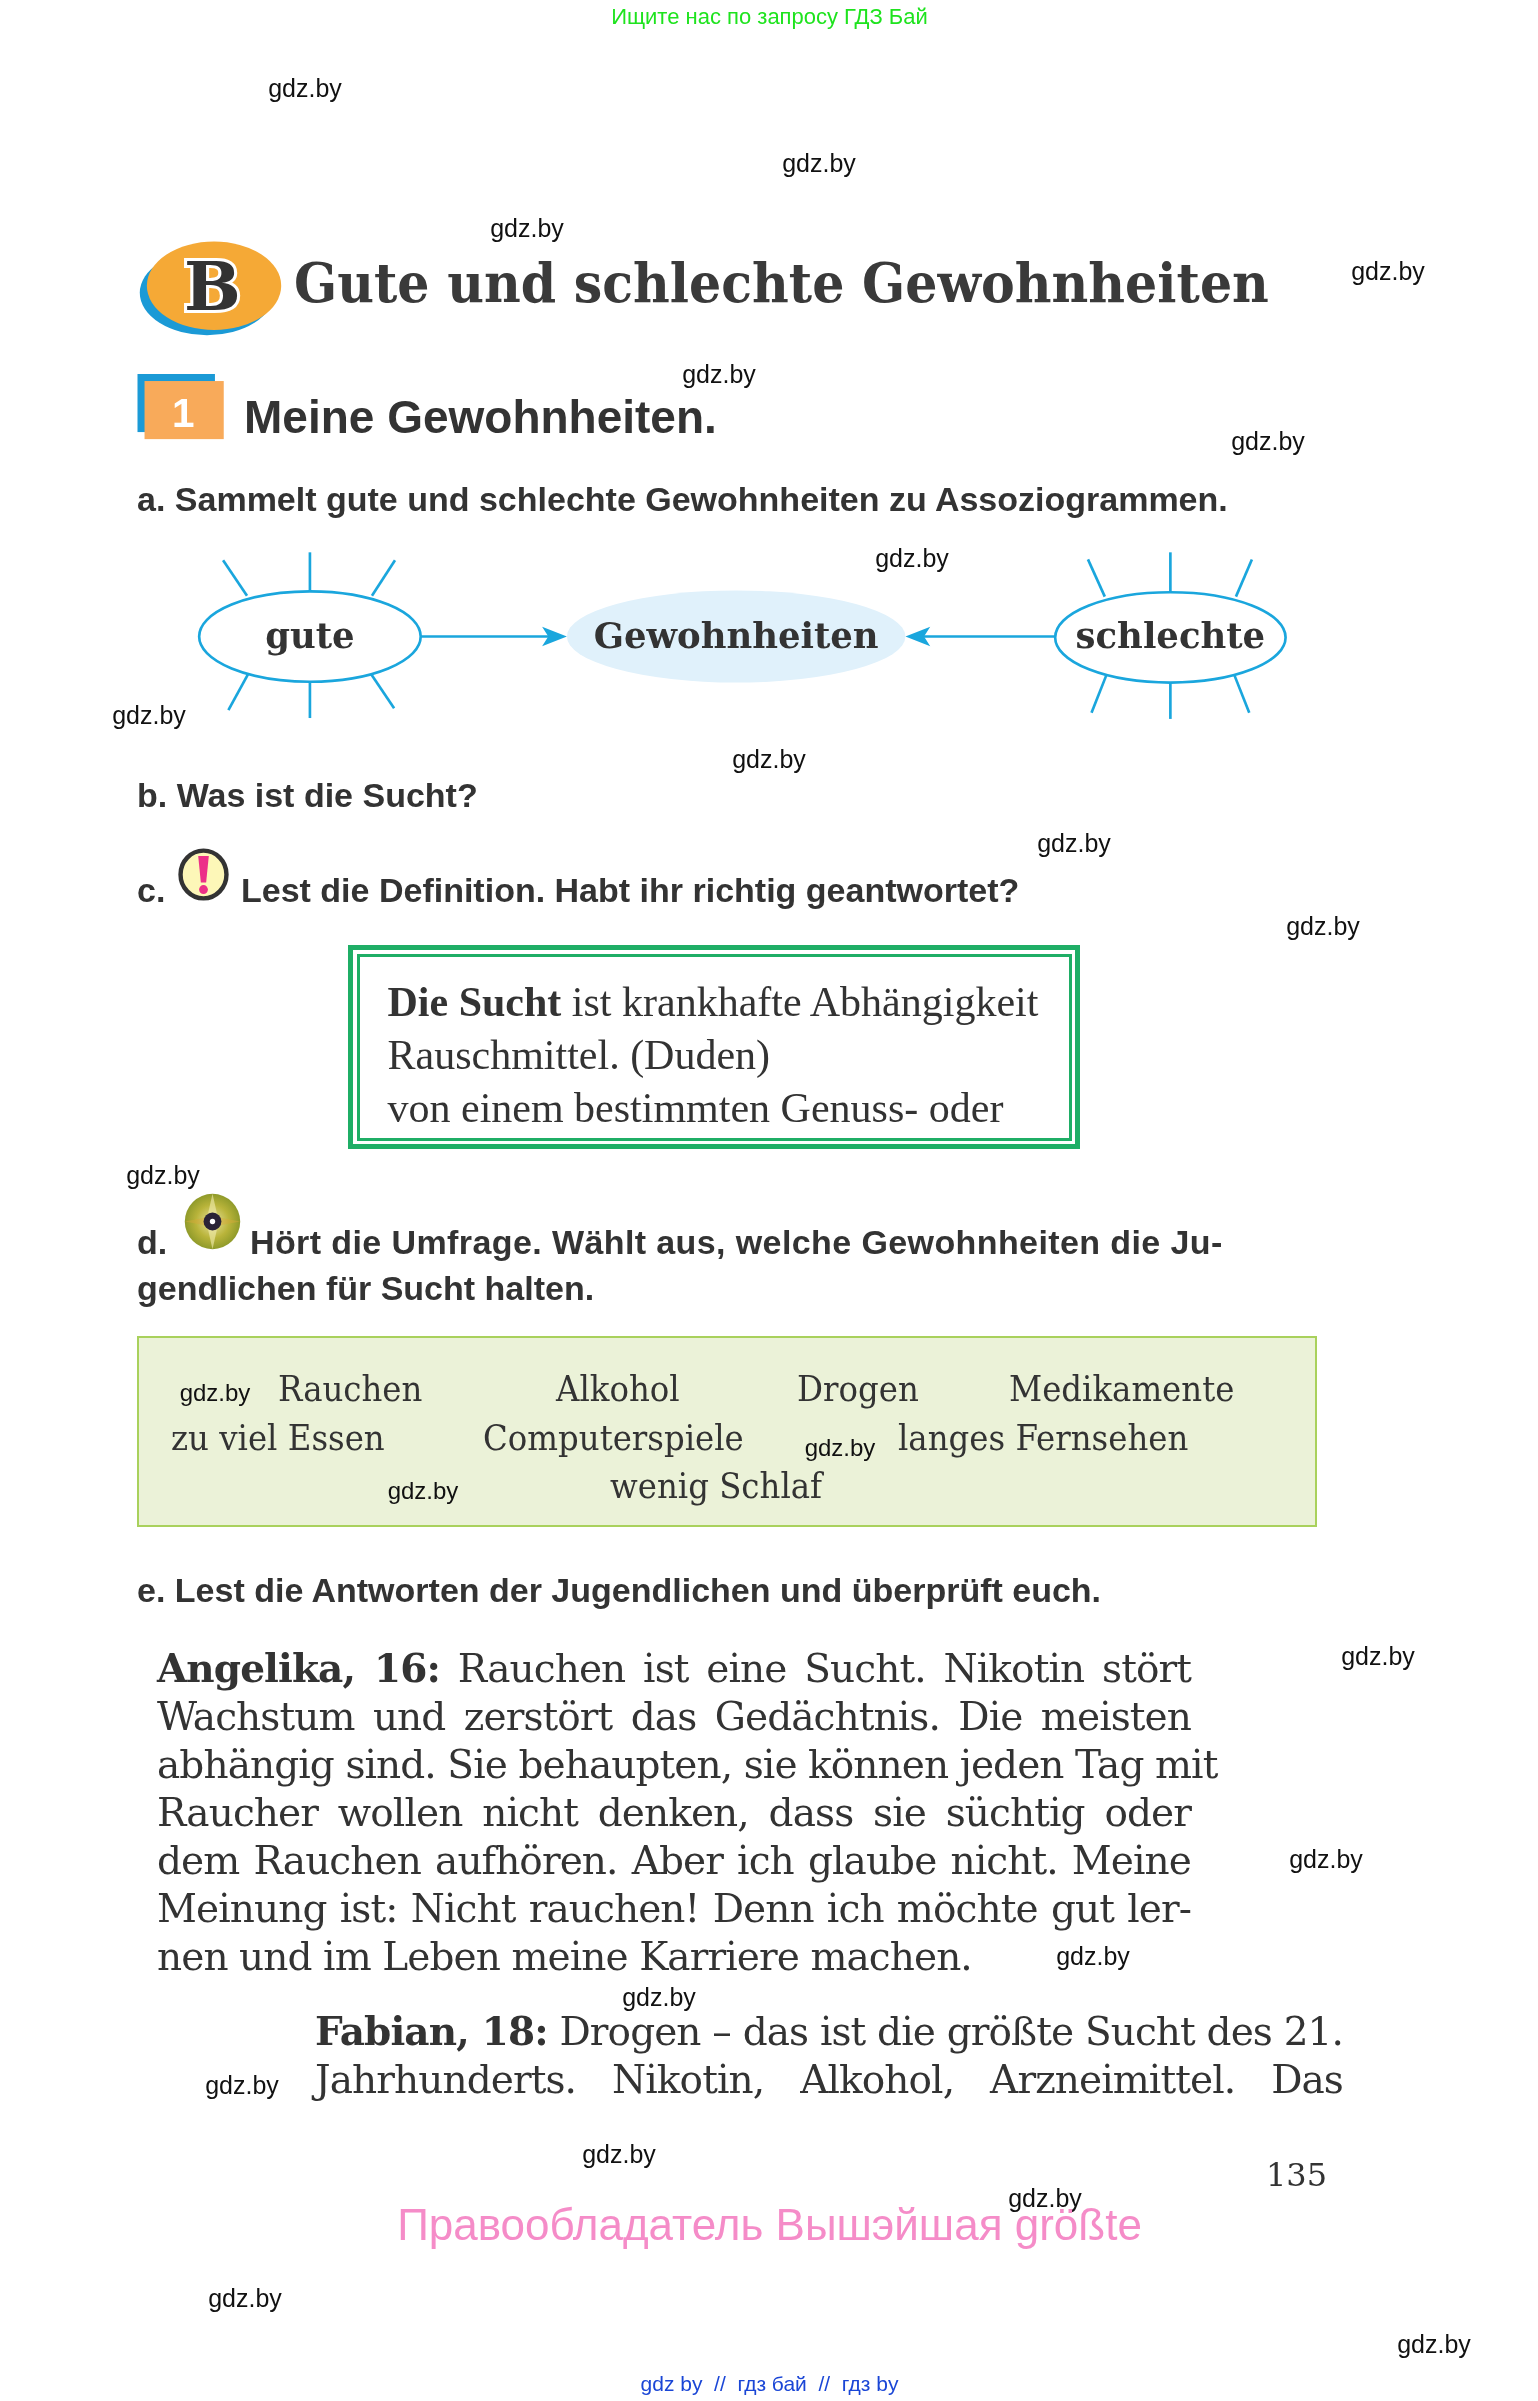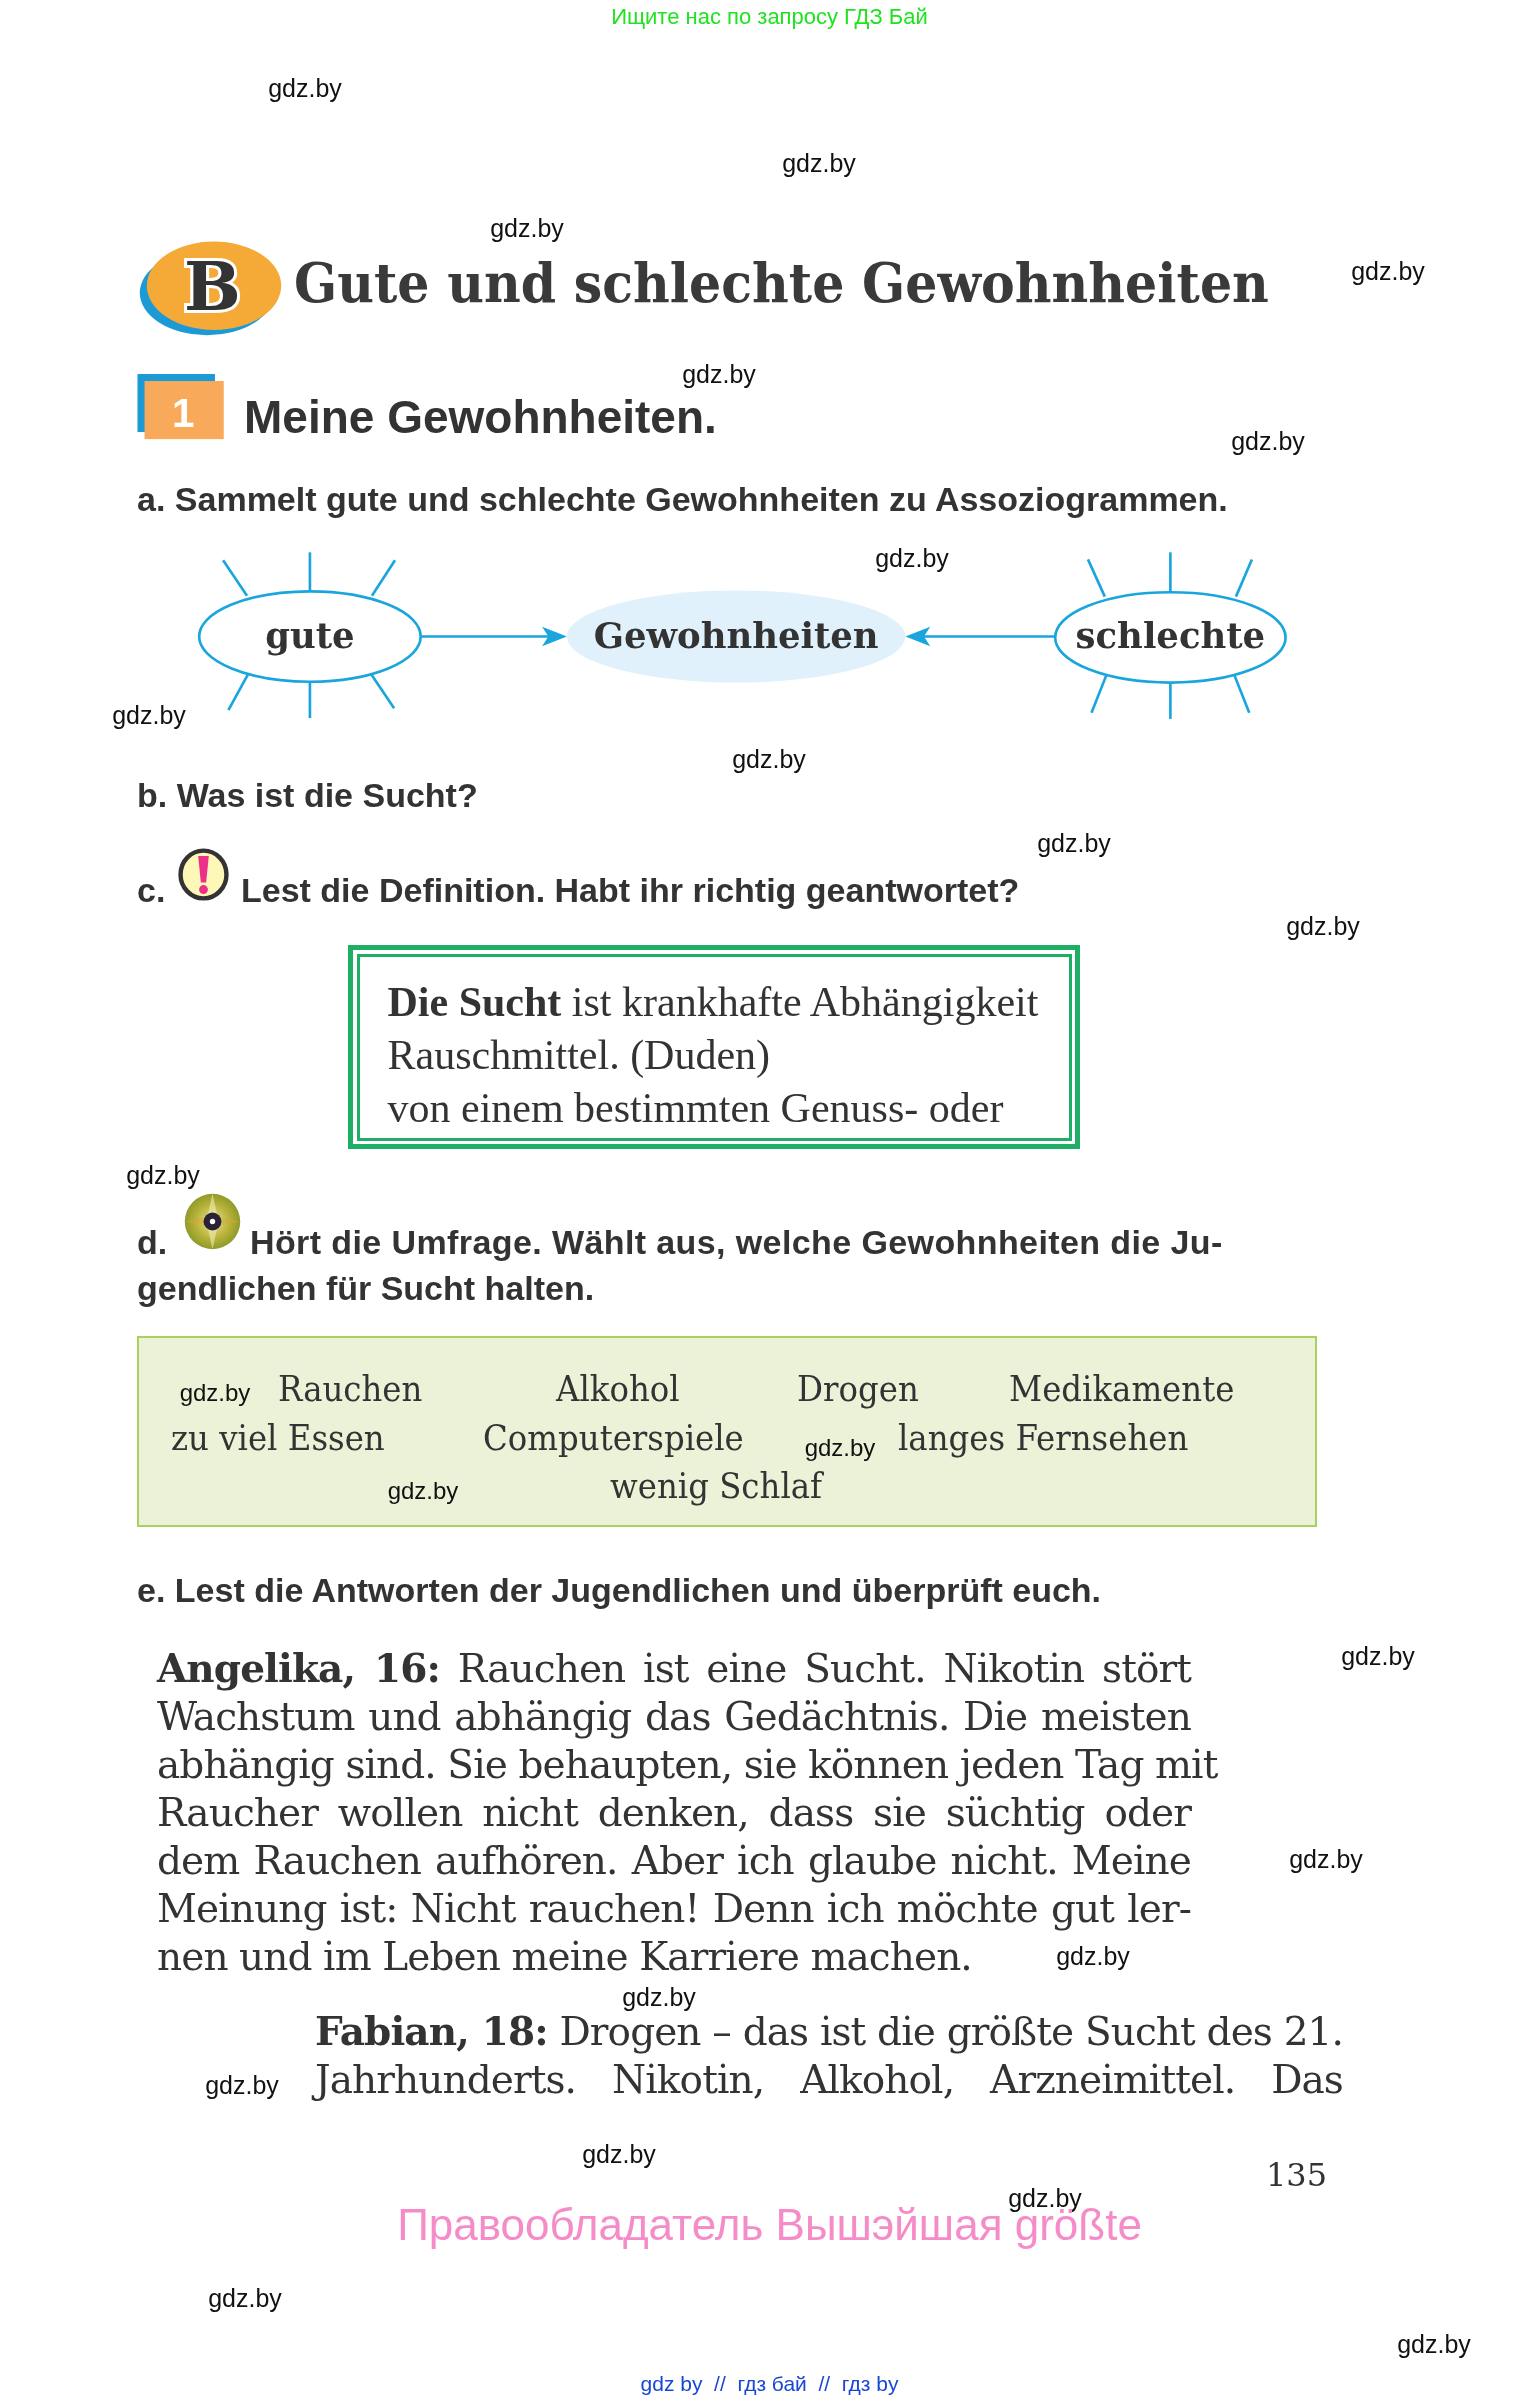--- a/index.html
+++ b/index.html
@@ -143,21 +143,21 @@
 <div class="wm" style="left:215px;top:1393px;font-size:24px">gdz.by</div>
 <div class="wm" style="left:840px;top:1448px;font-size:24px">gdz.by</div>
 <div class="wm" style="left:423px;top:1491px;font-size:24px">gdz.by</div>
 
 <div class="abs instr" style="left:137px;top:1571px">
   <span>e.</span> <span>Lest die Antworten der Jugendlichen und überprüft euch.</span>
 </div>
 
 <div class="abs para" style="top:1644px">
   <span class="line"><b>Angelika, 16:</b><span> Rauchen ist eine Sucht. Nikotin stört</span></span>
-  <span class="line">Wachstum und abhängig das Gedächtnis. Die meisten</span>
+  <span class="line">Wachstum und zerstört das Gedächtnis. Die meisten</span>
   <span class="line">abhängig sind. Sie behaupten, sie können jeden Tag mit</span>
   <span class="line">Raucher wollen nicht denken, dass sie süchtig oder</span>
   <span class="line">dem Rauchen aufhören. Aber ich glaube nicht. Meine</span>
   <span class="line">Meinung ist: Nicht rauchen! Denn ich möchte gut ler-</span>
   <span class="line" style="text-align:left;text-align-last:left">nen und im Leben meine Karriere machen.</span>
 </div>
 
 <div class="abs para" style="top:2007px;left:295px;width:1028px">
   <span class="line"><b>Fabian, 18:</b><span> Drogen – das ist die größte Sucht des 21.</span></span>
   <span class="line">Jahrhunderts. Nikotin, Alkohol, Arzneimittel. Das</span>

